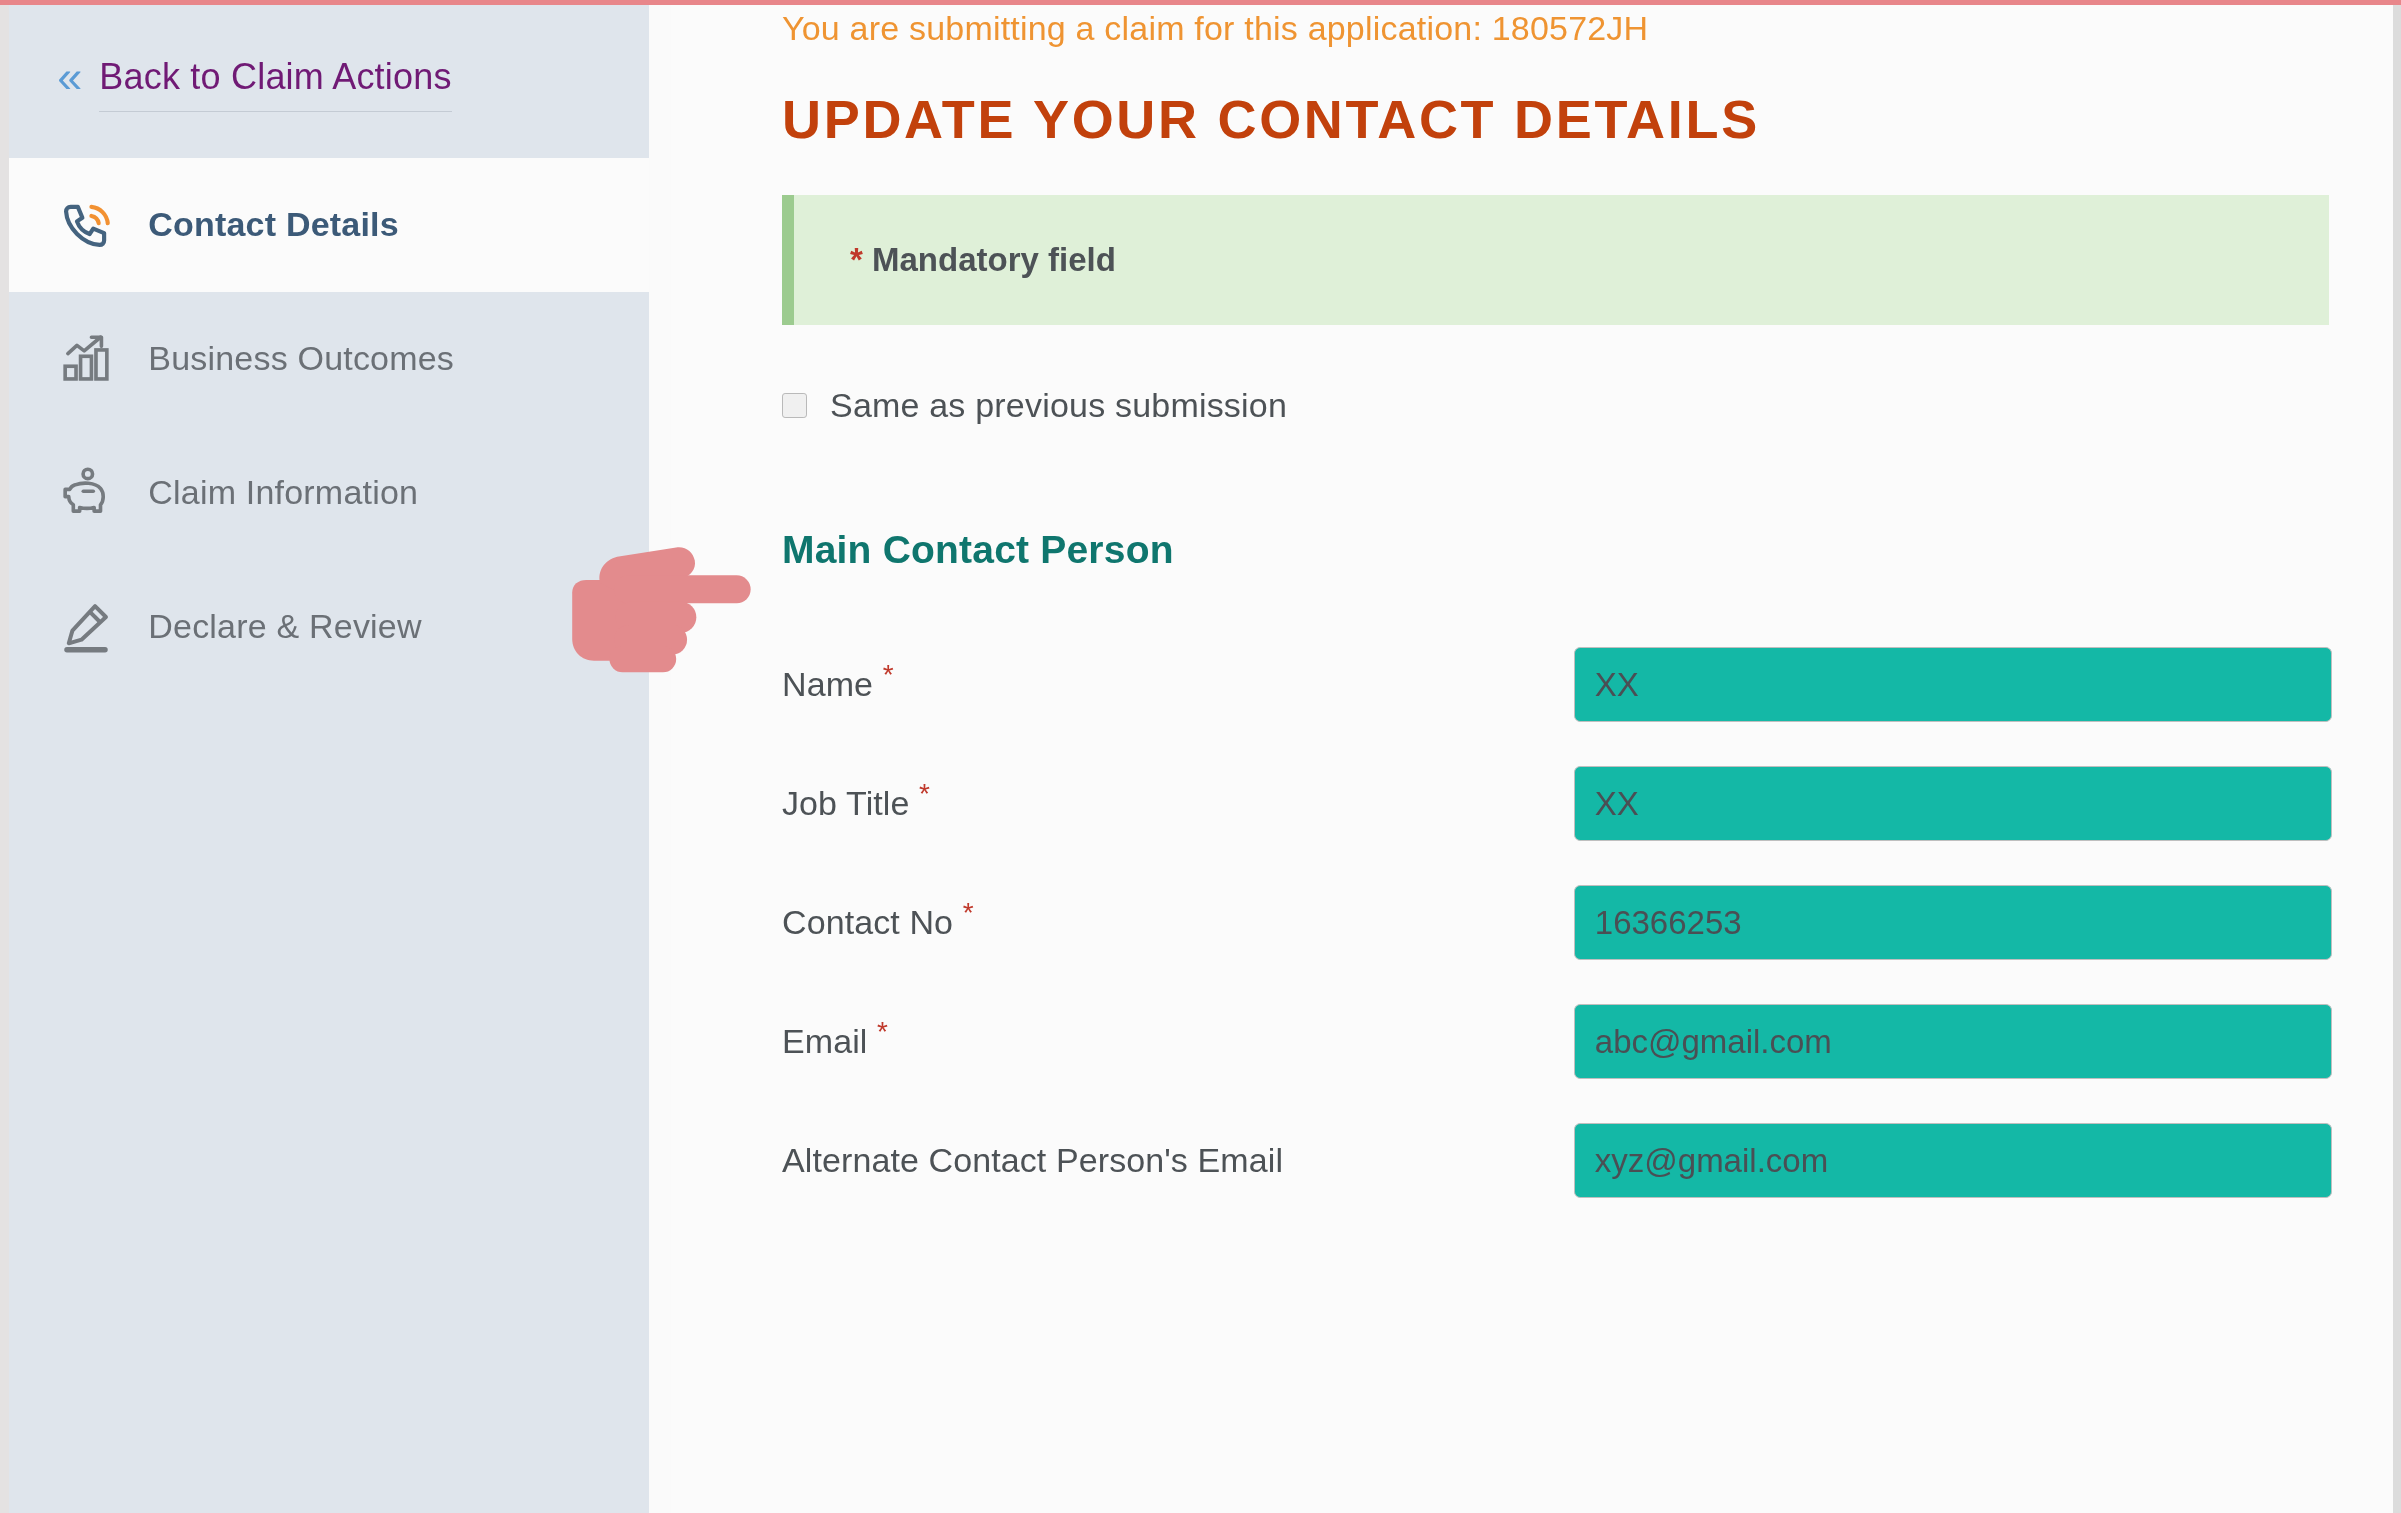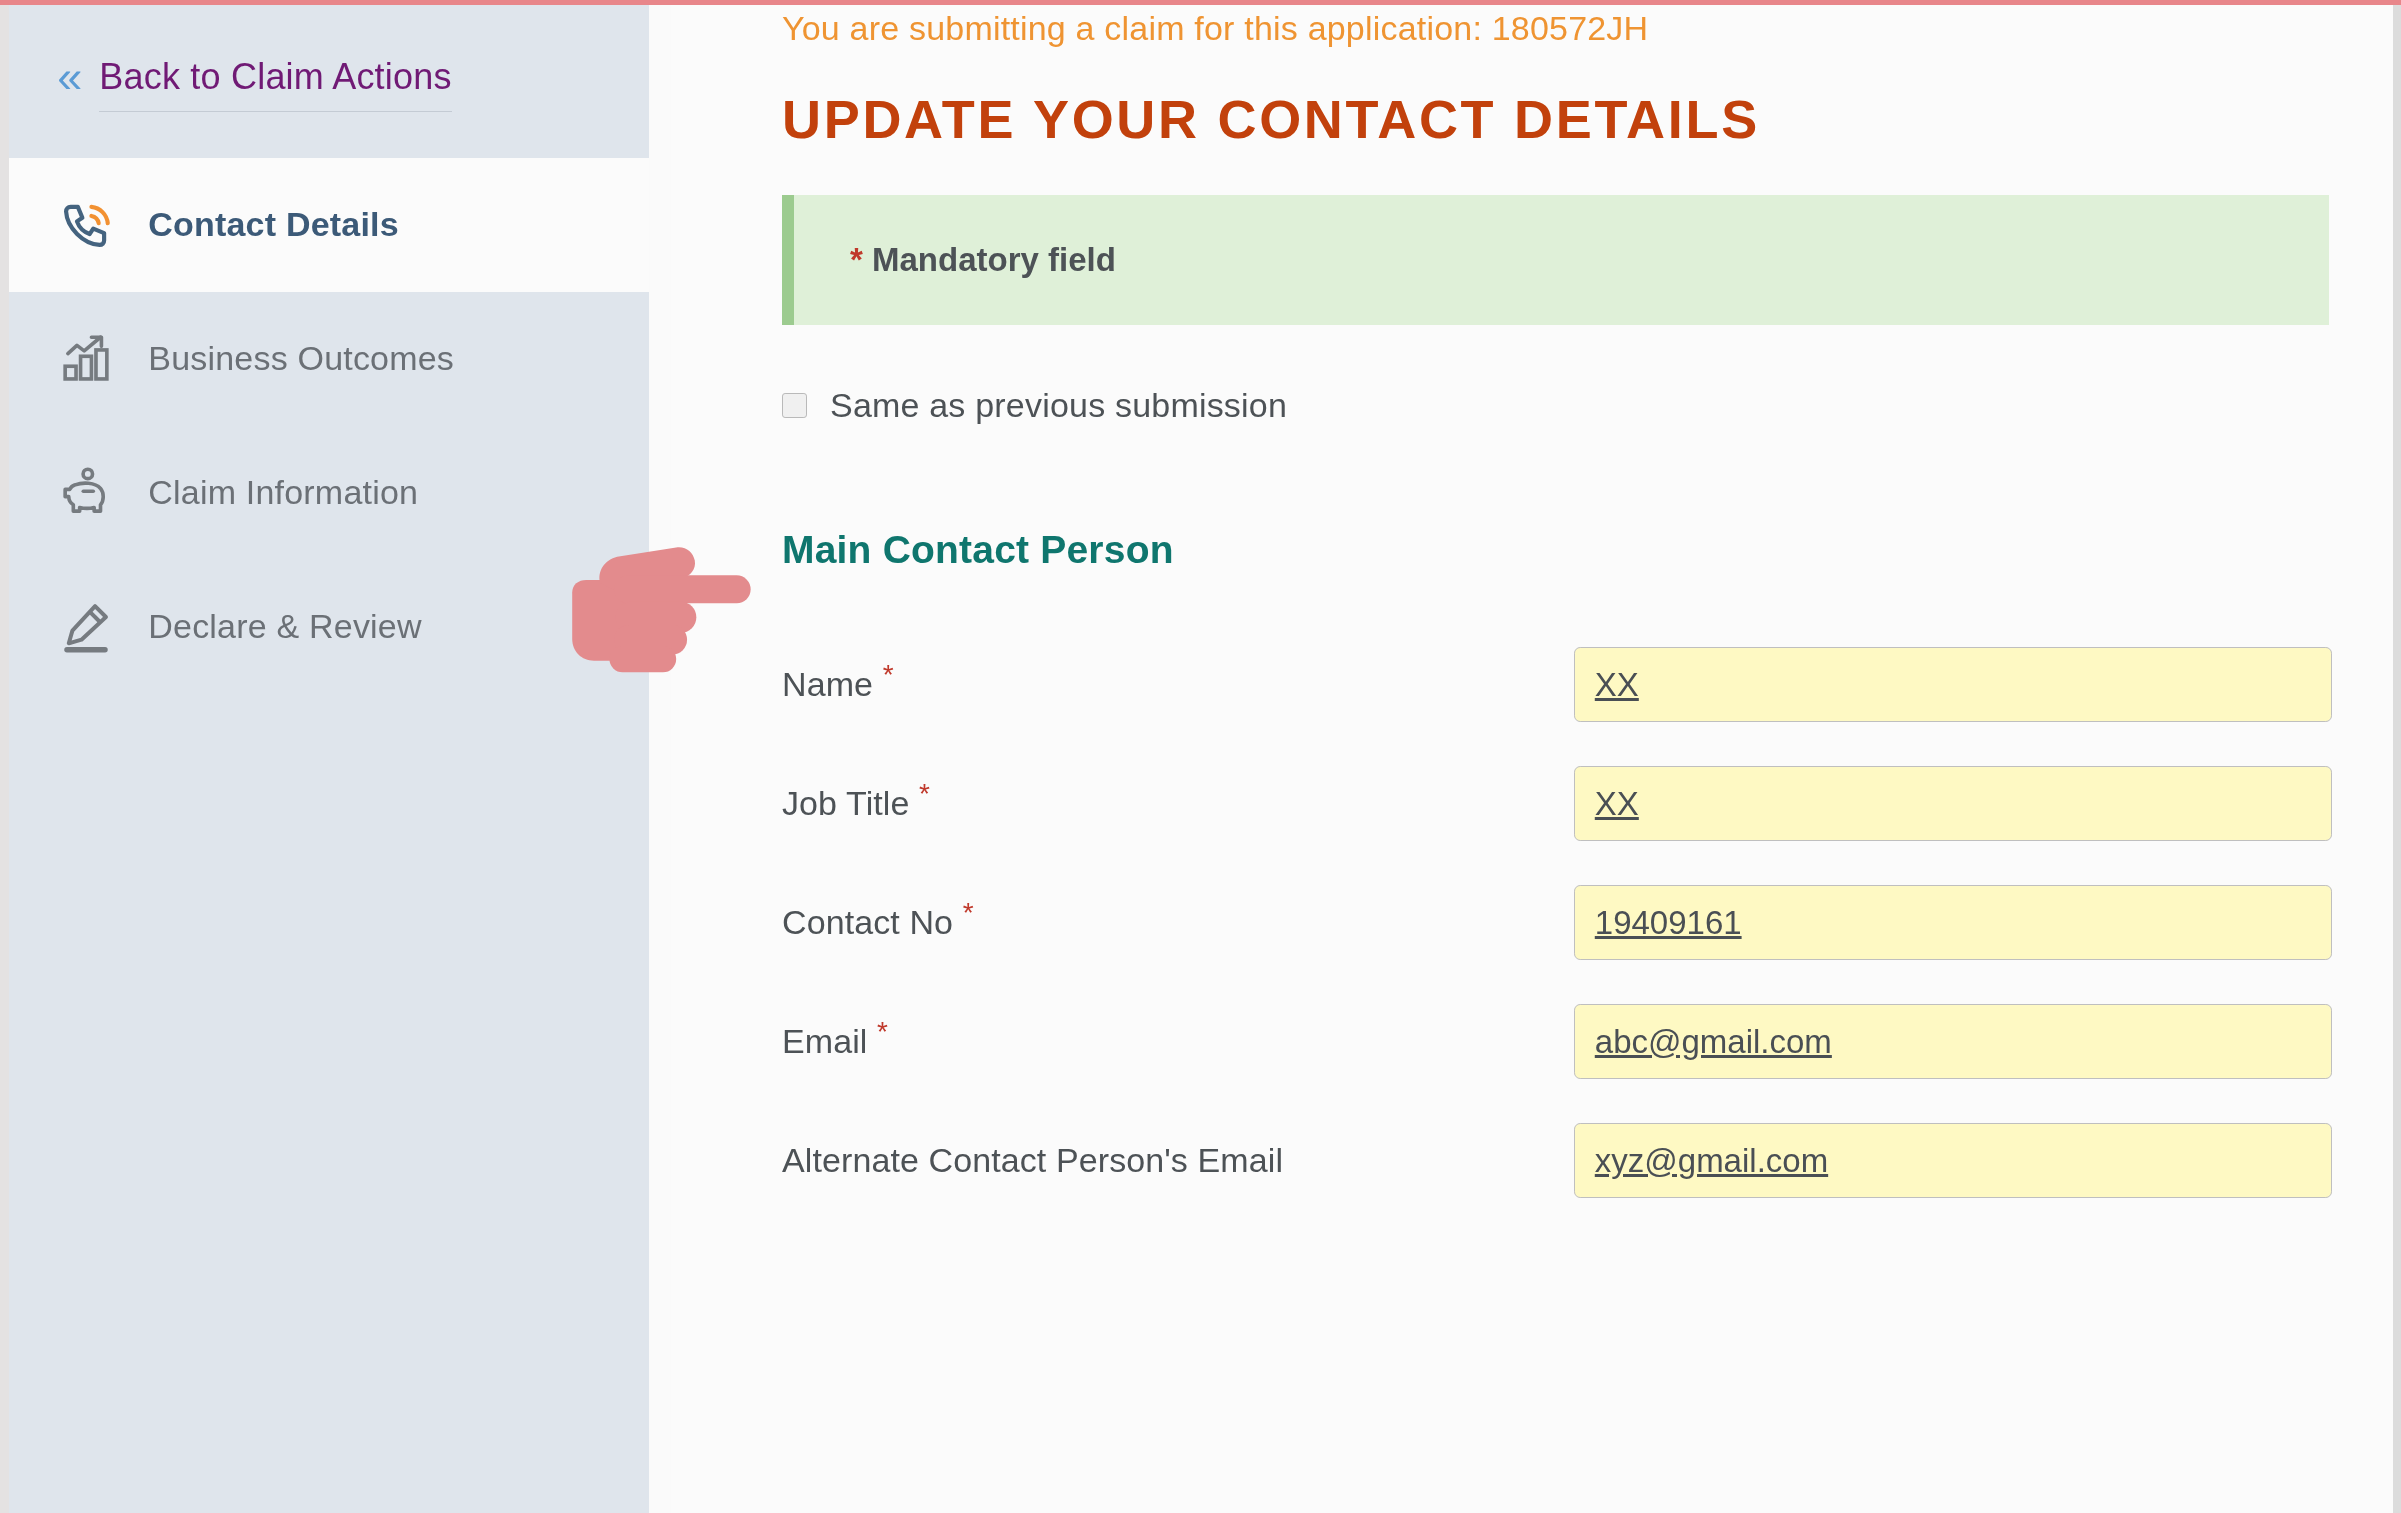--- a/index.html
+++ b/index.html
@@ -216,30 +216,29 @@
   }
   .form-label {
     width: 798px;
     font-size: 34px;
     color: #4d5256;
     letter-spacing: 0.1px;
   }
   .form-input {
     width: 764px;
     height: 75px;
-    background: #fef9c3;
+    background: #14b8a6;
     border: 1.6px solid #bfbfbf;
     border-radius: 6.2px;
     display: flex;
     align-items: center;
     padding-left: 20px;
     font-size: 33px;
     color: #4a4f54;
     cursor: text;
-    text-decoration: underline;
   }
 
   
   #hand {
     position: absolute;
     left: 566px;
     top: 544px;
     width: 225px;
     height: 148px;
     z-index: 9;
@@ -353,21 +352,21 @@
           <span class="star-sm">*</span>
         </div>
         <div class="form-input">XX</div>
       </div>
 
       <div class="form-row">
         <div class="form-label">
           <span>Contact No</span>
           <span class="star-sm">*</span>
         </div>
-        <div class="form-input">19409161</div>
+        <div class="form-input">16366253</div>
       </div>
 
       <div class="form-row">
         <div class="form-label">
           <span>Email</span>
           <span class="star-sm">*</span>
         </div>
         <div class="form-input">abc@gmail.com</div>
       </div>
 

